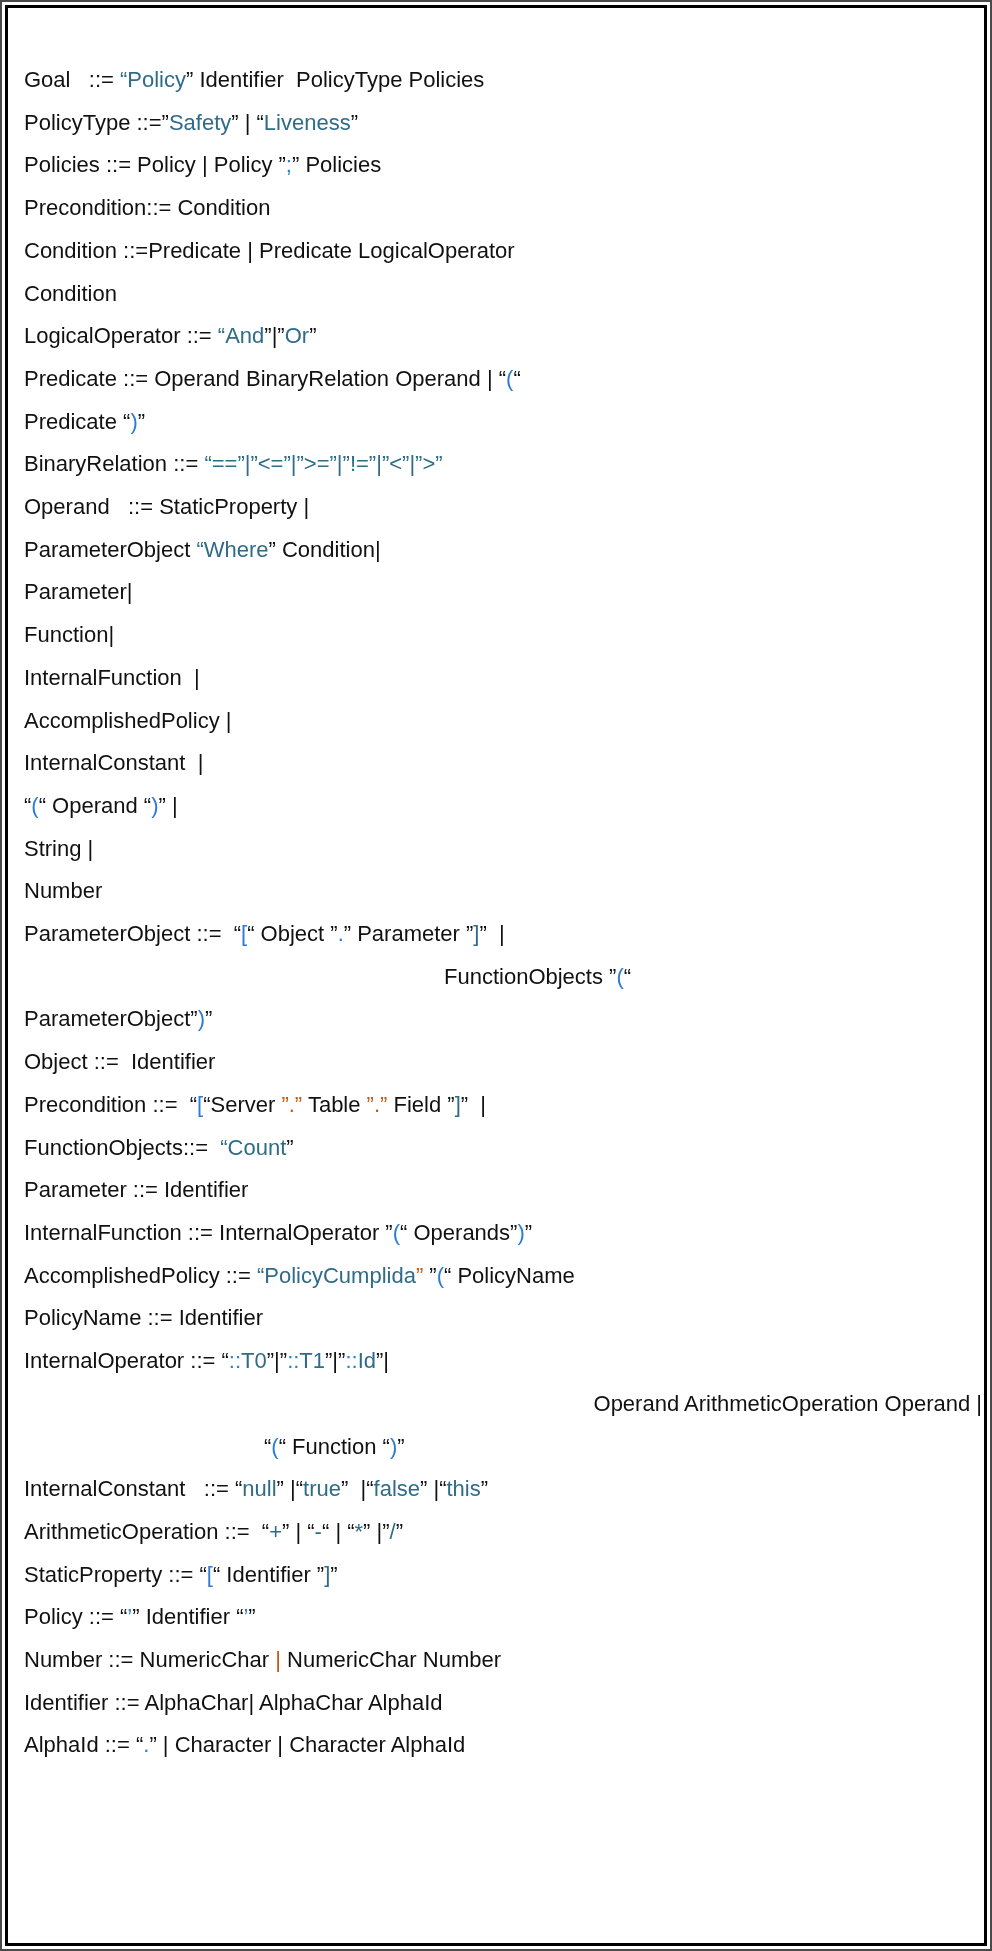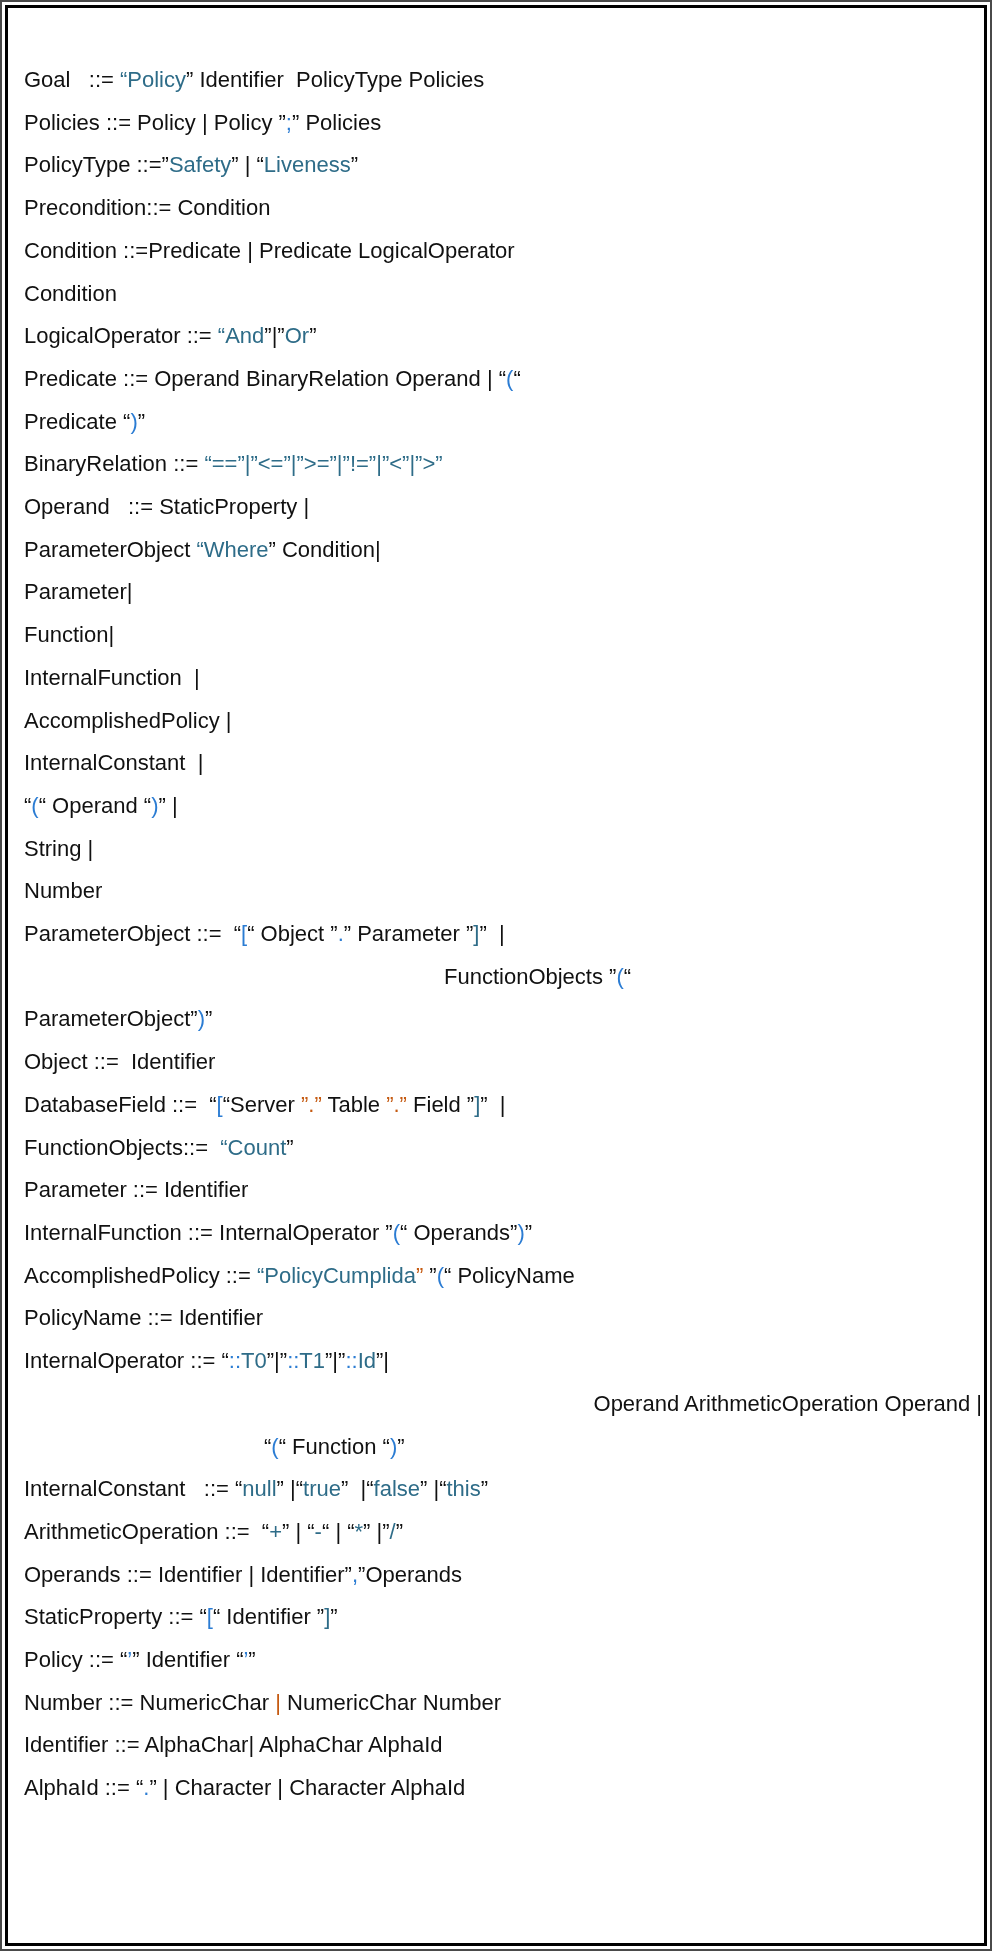--- a/index.html
+++ b/index.html
@@ -24,22 +24,22 @@
   .c-orange{color:#C55A11;}
   .arrow{font-weight:bold;}
 </style>
 </head>
 <body>
 
 <div class="page">
   <div class="frame">
     <div class="grammar" id="grammar">
         <div class="line"><span class="c-black">Goal   ::= </span><span class="c-teal">“Policy</span><span class="c-black">” Identifier  PolicyType Policies</span></div>
+        <div class="line"><span class="c-black">PolicyType ::=”</span><span class="c-teal">Safety</span><span class="c-black">” | “</span><span class="c-teal">Liveness</span><span class="c-black">”</span></div>
         <div class="line"><span class="c-black">Policies ::= Policy | Policy ”</span><span class="c-blue">;</span><span class="c-black">” Policies</span></div>
-        <div class="line"><span class="c-black">PolicyType ::=”</span><span class="c-teal">Safety</span><span class="c-black">” | “</span><span class="c-teal">Liveness</span><span class="c-black">”</span></div>
         <div class="line"><span class="c-black">Precondition::= Condition</span></div>
         <div class="line"><span class="c-black">Condition ::=Predicate | Predicate LogicalOperator</span></div>
         <div class="line"><span class="c-black">Condition</span></div>
         <div class="line"><span class="c-black">LogicalOperator ::= </span><span class="c-teal">“And</span><span class="c-black">”|”</span><span class="c-teal">Or</span><span class="c-black">”</span></div>
         <div class="line"><span class="c-black">Predicate ::= Operand BinaryRelation Operand | “</span><span class="c-blue">(</span><span class="c-black">“</span></div>
         <div class="line"><span class="c-black">Predicate “</span><span class="c-blue">)</span><span class="c-black">”</span></div>
         <div class="line"><span class="c-black">BinaryRelation ::= </span><span class="c-teal">“==”|”&lt;=”|”&gt;=”|”!=”|”&lt;”|”&gt;”</span></div>
         <div class="line"><span class="c-black">Operand   ::= StaticProperty |</span></div>
         <div class="line"><span class="c-black">ParameterObject </span><span class="c-teal">“Where</span><span class="c-black">” Condition|</span></div>
         <div class="line"><span class="c-black">Parameter|</span></div>
@@ -47,32 +47,31 @@
         <div class="line"><span class="c-black">InternalFunction  |</span></div>
         <div class="line"><span class="c-black">AccomplishedPolicy |</span></div>
         <div class="line"><span class="c-black">InternalConstant  |</span></div>
         <div class="line"><span class="c-black">“</span><span class="c-blue">(</span><span class="c-black">“ Operand “</span><span class="c-blue">)</span><span class="c-black">” |</span></div>
         <div class="line"><span class="c-black">String |</span></div>
         <div class="line"><span class="c-black">Number</span></div>
         <div class="line"><span class="c-black">ParameterObject ::=  “</span><span class="c-blue">[</span><span class="c-black">“ Object ”</span><span class="c-blue">.</span><span class="c-black">” Parameter ”</span><span class="c-teal">]</span><span class="c-black">”  |</span></div>
         <div class="line" style="padding-left: 420px;"><span class="c-black">FunctionObjects ”</span><span class="c-blue">(</span><span class="c-black">“</span></div>
         <div class="line"><span class="c-black">ParameterObject”</span><span class="c-blue">)</span><span class="c-black">”</span></div>
         <div class="line"><span class="c-black">Object ::=  Identifier</span></div>
-        <div class="line"><span class="c-black">DatabaseField ::=  “</span><span class="c-blue">[</span><span class="c-black">“Server </span><span class="c-orange">”.”</span><span class="c-black"> Table </span><span class="c-orange">”.”</span><span class="c-black"> Field ”</span><span class="c-teal">]</span><span class="c-black">”  |</span></div>
+        <div class="line"><span class="c-black">Precondition ::=  “</span><span class="c-blue">[</span><span class="c-black">“Server </span><span class="c-orange">”.”</span><span class="c-black"> Table </span><span class="c-orange">”.”</span><span class="c-black"> Field ”</span><span class="c-teal">]</span><span class="c-black">”  |</span></div>
         <div class="line"><span class="c-black">FunctionObjects::=  </span><span class="c-teal">“Count</span><span class="c-black">”</span></div>
         <div class="line"><span class="c-black">Parameter ::= Identifier</span></div>
         <div class="line"><span class="c-black">InternalFunction ::= InternalOperator ”</span><span class="c-blue">(</span><span class="c-black">“ Operands”</span><span class="c-blue">)</span><span class="c-black">”</span></div>
         <div class="line"><span class="c-black">AccomplishedPolicy ::= </span><span class="c-teal">“PolicyCumplida</span><span class="c-orange">”</span><span class="c-black"> ”</span><span class="c-blue">(</span><span class="c-black">“ PolicyName</span></div>
         <div class="line"><span class="c-black">PolicyName ::= Identifier</span></div>
         <div class="line"><span class="c-black">InternalOperator ::= “</span><span class="c-blue">::</span><span class="c-teal">T0</span><span class="c-black">”|”</span><span class="c-blue">::</span><span class="c-teal">T1</span><span class="c-black">”|”</span><span class="c-blue">::</span><span class="c-teal">Id</span><span class="c-black">”|</span></div>
         <div class="line" style="padding-left: 240px; text-align: right;"><span class="c-black">Operand ArithmeticOperation Operand |</span></div>
         <div class="line" style="padding-left: 240px;"><span class="c-black">“</span><span class="c-blue">(</span><span class="c-black">“ Function “</span><span class="c-blue">)</span><span class="c-black">”</span></div>
         <div class="line"><span class="c-black">InternalConstant   ::= “</span><span class="c-teal">null</span><span class="c-black">” |“</span><span class="c-teal">true</span><span class="c-black">”  |“</span><span class="c-teal">false</span><span class="c-black">” |“</span><span class="c-teal">this</span><span class="c-black">”</span></div>
         <div class="line"><span class="c-black">ArithmeticOperation ::=  “</span><span class="c-teal">+</span><span class="c-black">” | “</span><span class="c-teal">-</span><span class="c-black">“ | “</span><span class="c-teal">*</span><span class="c-black">” |”</span><span class="c-teal">/</span><span class="c-black">”</span></div>
-        <div class="line"><span class="c-black">Operands ::= Identifier | Identifier”</span><span class="c-blue">,</span><span class="c-black">”Operands</span></div>
         <div class="line"><span class="c-black">StaticProperty ::= “</span><span class="c-blue">[</span><span class="c-black">“ Identifier ”</span><span class="c-teal">]</span><span class="c-black">”</span></div>
         <div class="line"><span class="c-black">Policy ::= “</span><span class="c-blue">’</span><span class="c-black">” Identifier “</span><span class="c-blue">’</span><span class="c-black">”</span></div>
         <div class="line"><span class="c-black">Number ::= NumericChar </span><span class="c-orange">|</span><span class="c-black"> NumericChar Number</span></div>
         <div class="line"><span class="c-black">Identifier ::= AlphaChar| AlphaChar AlphaId</span></div>
         <div class="line"><span class="c-black">AlphaId ::= “</span><span class="c-blue">.</span><span class="c-black">” | Character | Character AlphaId</span></div>
       </div>
   </div>
 </div>
 
 </body></html>

